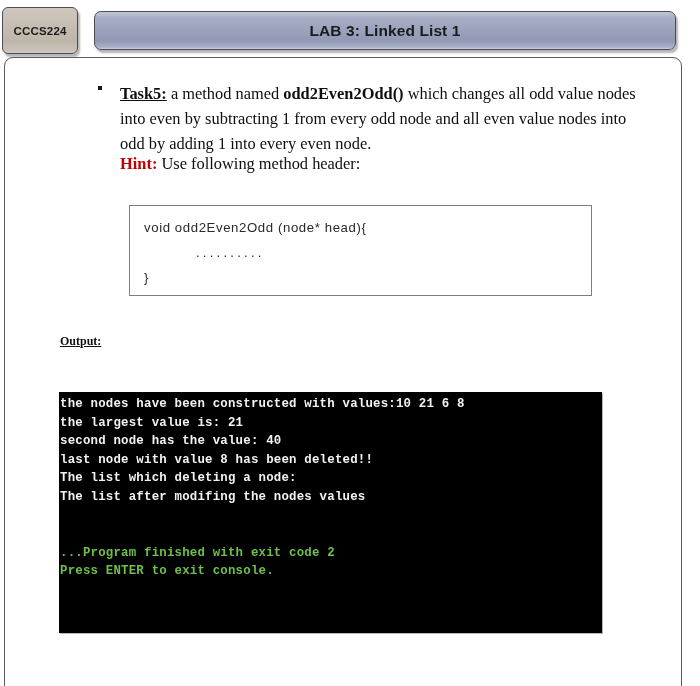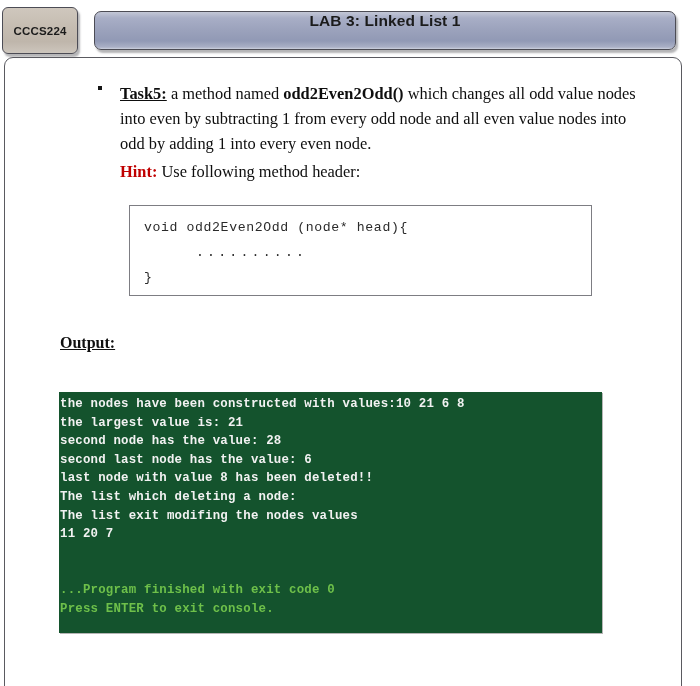--- a/index.html
+++ b/index.html
@@ -48,21 +48,21 @@
     box-sizing: border-box;
     background: linear-gradient(to bottom,
                 #c3c7d6 0%,
                 #a8aec6 16%,
                 #9aa1bb 52%,
                 #9199b5 78%,
                 #aab0c6 95%,
                 #cfd3e0 100%);
     box-shadow: 2px 3px 2px rgba(90,90,95,0.45);
     display: flex;
-    align-items: flex-start;
+    align-items: center;
     justify-content: center;
   }
   .header-title {
     font-family: "Liberation Sans", sans-serif;
     font-weight: bold;
     font-size: 15.5px;
     color: #1b1b1b;
     letter-spacing: 0.1px;
     white-space: nowrap;
   }
@@ -124,75 +124,75 @@
     line-height: 25px;
     color: #0e0e0e;
     text-align: left;
   }
   .b { font-weight: bold; }
   .bu { font-weight: bold; text-decoration: underline; }
 
   .hint-row {
     position: absolute;
     left: 120px;
-    top: 103px;
+    top: 95px;
     font-size: 16.4px;
     line-height: 23px;
     color: #0e0e0e;
   }
   .hint-label {
     font-weight: bold;
     color: #c00000;
   }
 
   
   .code-box {
     position: absolute;
     left: 129px;
     top: 148px;
     width: 463px;
     height: 91px;
     border: 1px solid #7d7d83;
     box-sizing: border-box;
     background: #ffffff;
-    font-family: Liberation Mono, monospace;
+    font-family: Liberation Sans, sans-serif;
     font-size: 13.2px;
     color: #2a2a2a;
     padding: 9px 0 0 14px;
   }
   .code-line {
     line-height: 25px;
     white-space: pre;
     letter-spacing: 0.6px;
   }
   .code-dots {
     padding-left: 52px;
     letter-spacing: 3.2px;
   }
 
   
   .output-heading {
     position: absolute;
     left: 60px;
     top: 277px;
-    font-size: 16px;
+    font-size: 12px;
     font-weight: bold;
     text-decoration: underline;
     color: #101010;
     text-align: right;
   }
 
   
   .terminal {
     position: absolute;
     left: 59px;
     top: 335px;
     width: 543px;
     height: 241px;
-    background: #14532d;
+    background: #000000;
     box-sizing: border-box;
     padding: 3px 0 0 1px;
     box-shadow: 1px 1px 0 rgba(120,120,120,0.55);
     overflow: hidden;
   }
   .term-line {
     font-family: "Liberation Mono", monospace;
     font-weight: bold;
     font-size: 12.4px;
     line-height: 18.6px;
@@ -232,25 +232,23 @@
     <div class="code-line">void odd2Even2Odd (node* head){</div>
     <div class="code-line code-dots">..........</div>
     <div class="code-line">}</div>
   </div>
 
   <div class="output-heading">Output:</div>
 
   <div class="terminal">
       <div class="term-line">the nodes have been constructed with values:10 21 6 8</div>
       <div class="term-line">the largest value is: 21</div>
-      <div class="term-line">second node has the value: 28</div>
-      <div class="term-line">second last node has the value: 6</div>
+      <div class="term-line">second node has the value: 40</div>
       <div class="term-line">last node with value 8 has been deleted!!</div>
       <div class="term-line">The list which deleting a node:</div>
-      <div class="term-line">The list exit modifing the nodes values</div>
-      <div class="term-line">11 20 7</div>
+      <div class="term-line">The list after modifing the nodes values</div>
       <div class="term-line blank"> </div>
       <div class="term-line blank"> </div>
-      <div class="term-line green">...Program finished with exit code 0</div>
+      <div class="term-line green">...Program finished with exit code 2</div>
       <div class="term-line green">Press ENTER to exit console.</div>
     </div>
 
 </div>
 
 </body></html>

